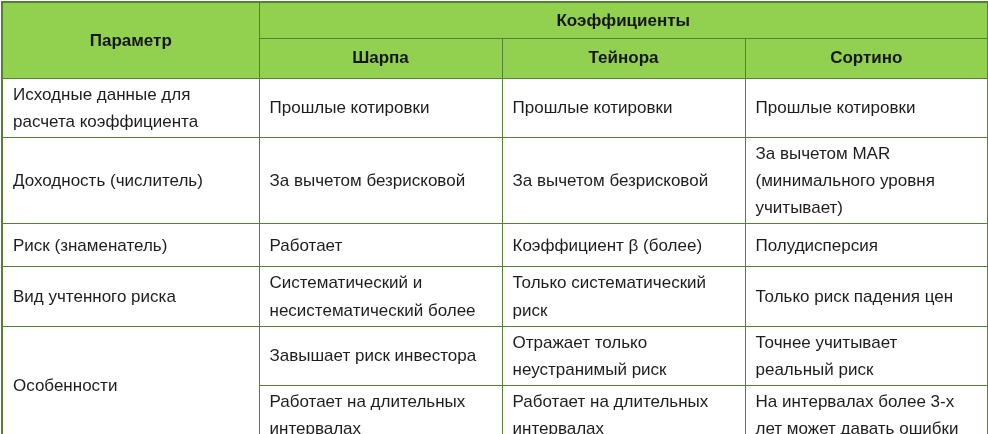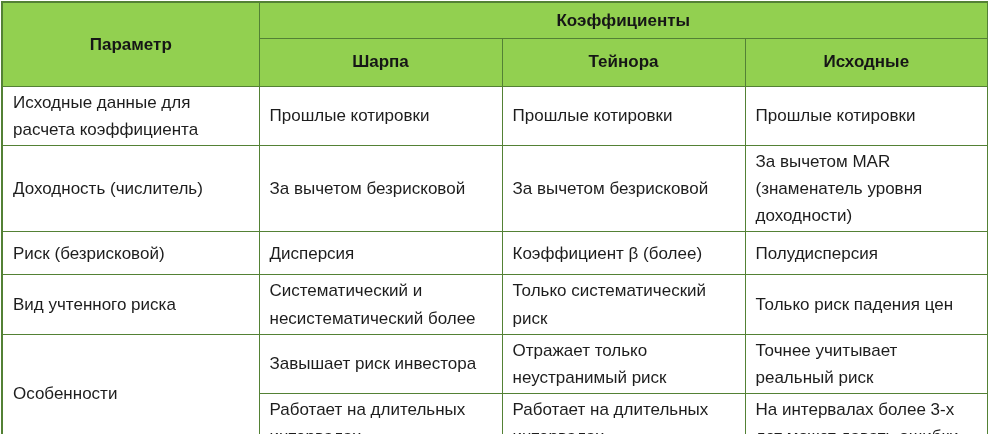--- a/index.html
+++ b/index.html
@@ -35,21 +35,21 @@
   
   table.cmp {
     border: 2px solid #538135;
   }
   table.cmp th {
     background: #92d050;
     font-weight: bold;
     color: #161616;
   }
   tr.hdr-top    { height: 36px; }
-  tr.hdr-sub    { height: 48px; }
+  tr.hdr-sub    { height: 40px; }
   tr.r-source   { height: 56px; }
   tr.r-return   { height: 81px; }
   tr.r-risk     { height: 43px; }
   tr.r-kind     { height: 57px; }
   tr.r-feat1    { height: 45px; }
   tr.r-feat2    { height: 46px; }
 </style>
 </head>
 <body>
 
@@ -62,39 +62,39 @@
       <col style="width:243px">
     </colgroup>
     <thead>
       <tr class="hdr-top">
         <th rowspan="2">Параметр</th>
         <th colspan="3">Коэффициенты</th>
       </tr>
       <tr class="hdr-sub">
         <th>Шарпа</th>
         <th>Тейнора</th>
-        <th>Исходные</th>
+        <th>Сортино</th>
       </tr>
     </thead>
     <tbody>
       <tr class="r-source">
         <td>Исходные данные для расчета коэффициента</td>
         <td>Прошлые котировки</td>
         <td>Прошлые котировки</td>
         <td>Прошлые котировки</td>
       </tr>
       <tr class="r-return">
         <td>Доходность (числитель)</td>
         <td>За вычетом безрисковой</td>
         <td>За вычетом безрисковой</td>
-        <td>За вычетом MAR (знаменатель уровня доходности)</td>
+        <td>За вычетом MAR (минимального уровня учитывает)</td>
       </tr>
       <tr class="r-risk">
-        <td>Риск (безрисковой)</td>
-        <td>Дисперсия</td>
+        <td>Риск (знаменатель)</td>
+        <td>Работает</td>
         <td>Коэффициент β (более)</td>
         <td>Полудисперсия</td>
       </tr>
       <tr class="r-kind">
         <td>Вид учтенного риска</td>
         <td>Систематический и несистематический более</td>
         <td>Только систематический риск</td>
         <td>Только риск падения цен</td>
       </tr>
       <tr class="r-feat1">

